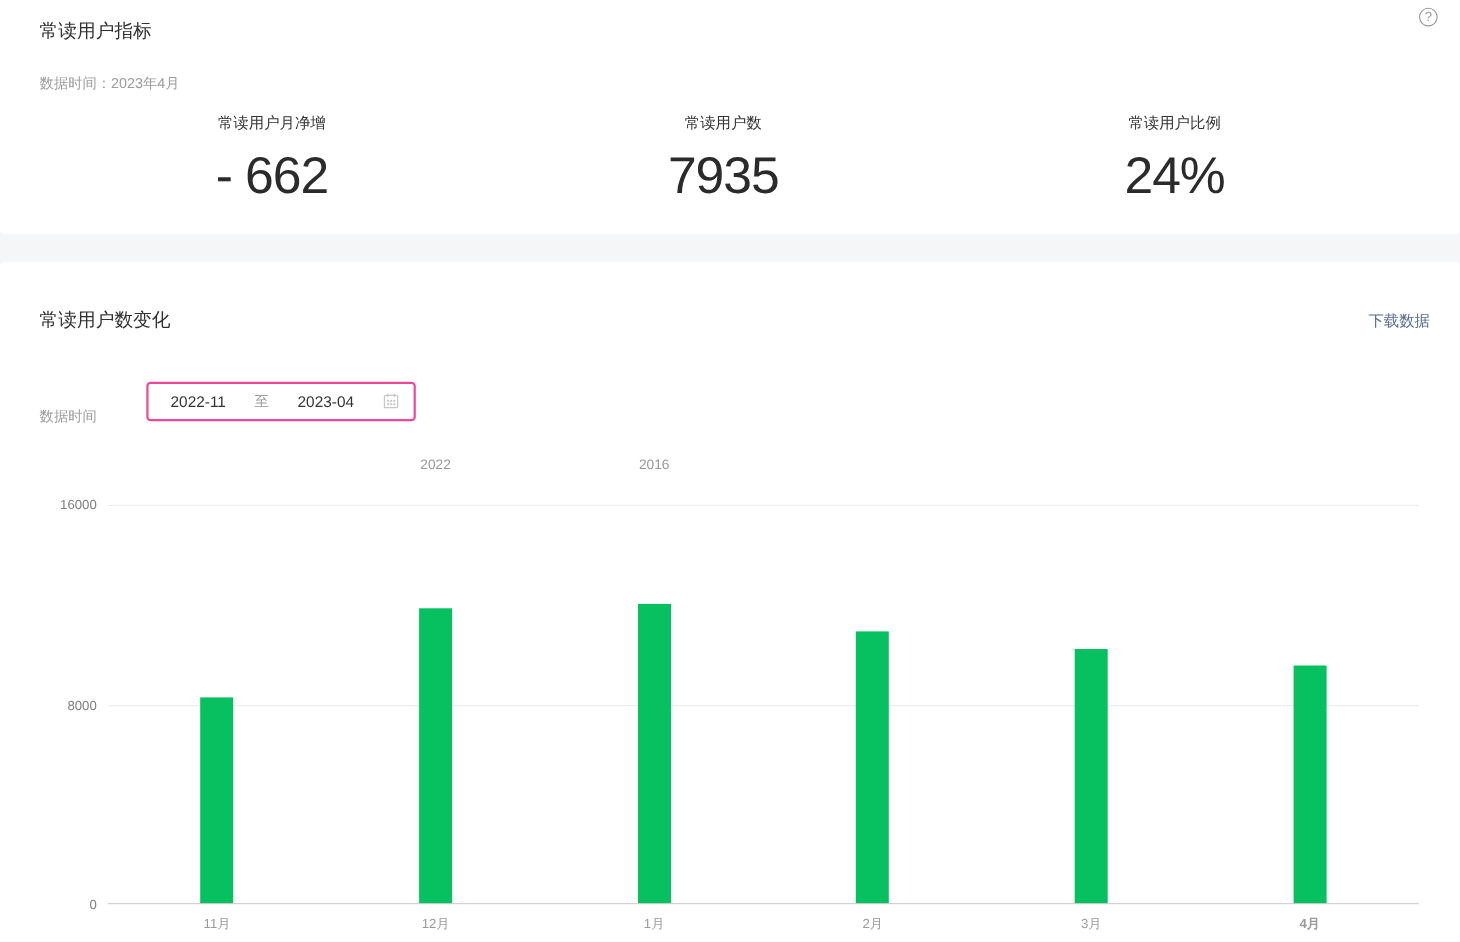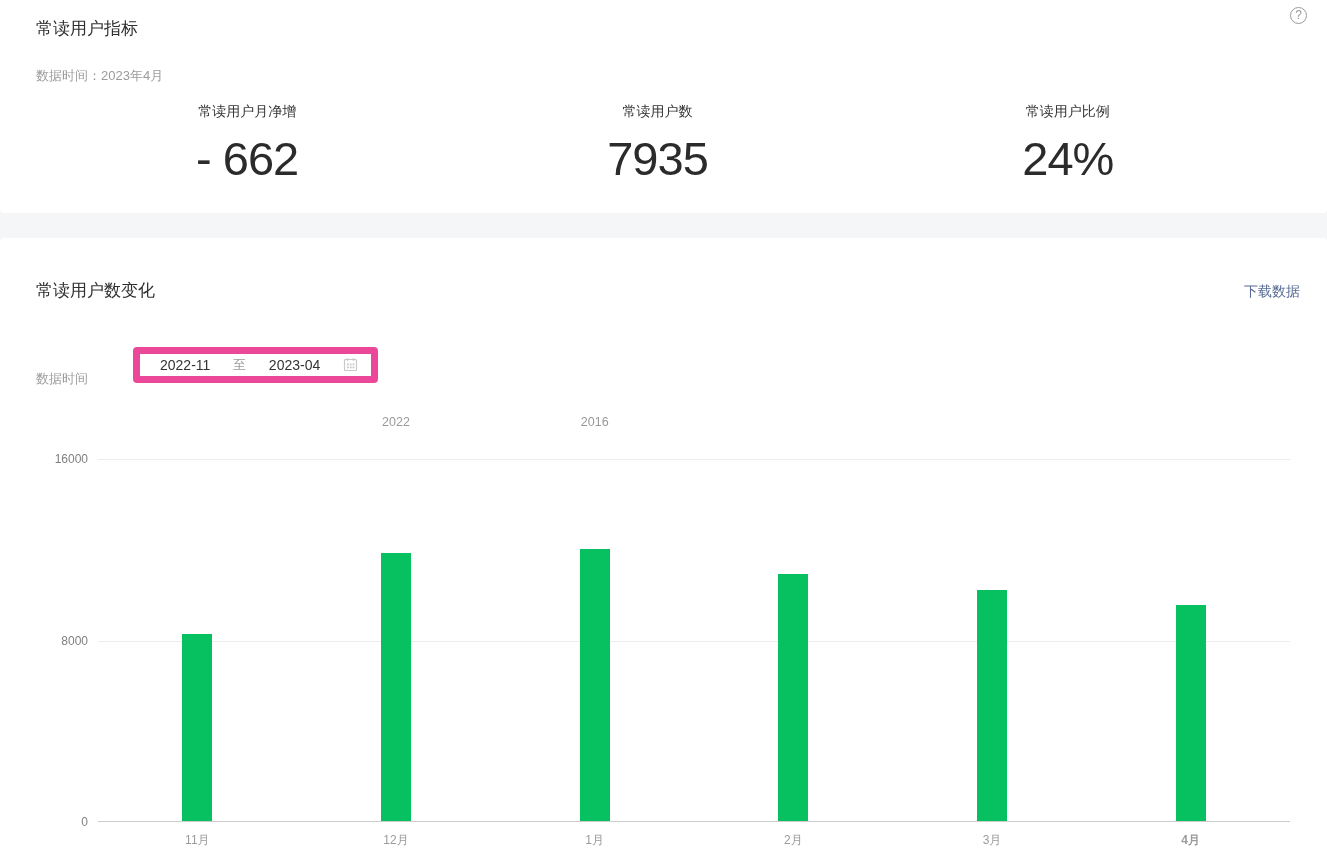--- a/index.html
+++ b/index.html
@@ -23,21 +23,20 @@
     position: absolute; top: 7px; right: 20px;
     width: 17px; height: 17px; border: 1px solid #999;
     border-radius: 50%; color: #999;
     font-size: 12px; line-height: 15px; text-align: center;
     cursor: pointer;
   }
   .metrics-row {
     display: flex;
     margin: 18px 0 0 6px;
     padding-right: 27px;
-    justify-content: flex-end;
   }
   .metric { flex: 1; text-align: center; }
   .metric-label { font-size: 14px; color: #353535; }
   .metric-value {
     margin-top: 10px;
     font-size: 47px; color: #2b2b2b; font-weight: 400;
     letter-spacing: -1px;
   }
   
   .card-trend {
@@ -57,21 +56,21 @@
     margin-top: 4px;
   }
   .date-row {
     display: flex; align-items: center;
     margin: 39px 0 0 36px;
   }
   .date-label { font-size: 13px; color: #9b9b9b; margin-top: 29px; }
   .date-range-box {
     margin-left: 45px;
     width: 245px; height: 36px;
-    border: 7px solid #ec4899; border-radius: 4px;
+    border: 2px solid #ec4899; border-radius: 4px;
     display: flex; align-items: center; justify-content: space-between;
     padding: 0 13px 0 20px;
     font-size: 14px; cursor: pointer; background: #fff;
   }
   .date-value { color: #333; }
   .date-sep { color: #9b9b9b; font-size: 13px; }
   .calendar-icon { color: #c8c8c8; display: inline-flex; }
   
   .chart-wrapper { position: relative; height: 455px; margin-top: 17px; }
   .plot-area {

